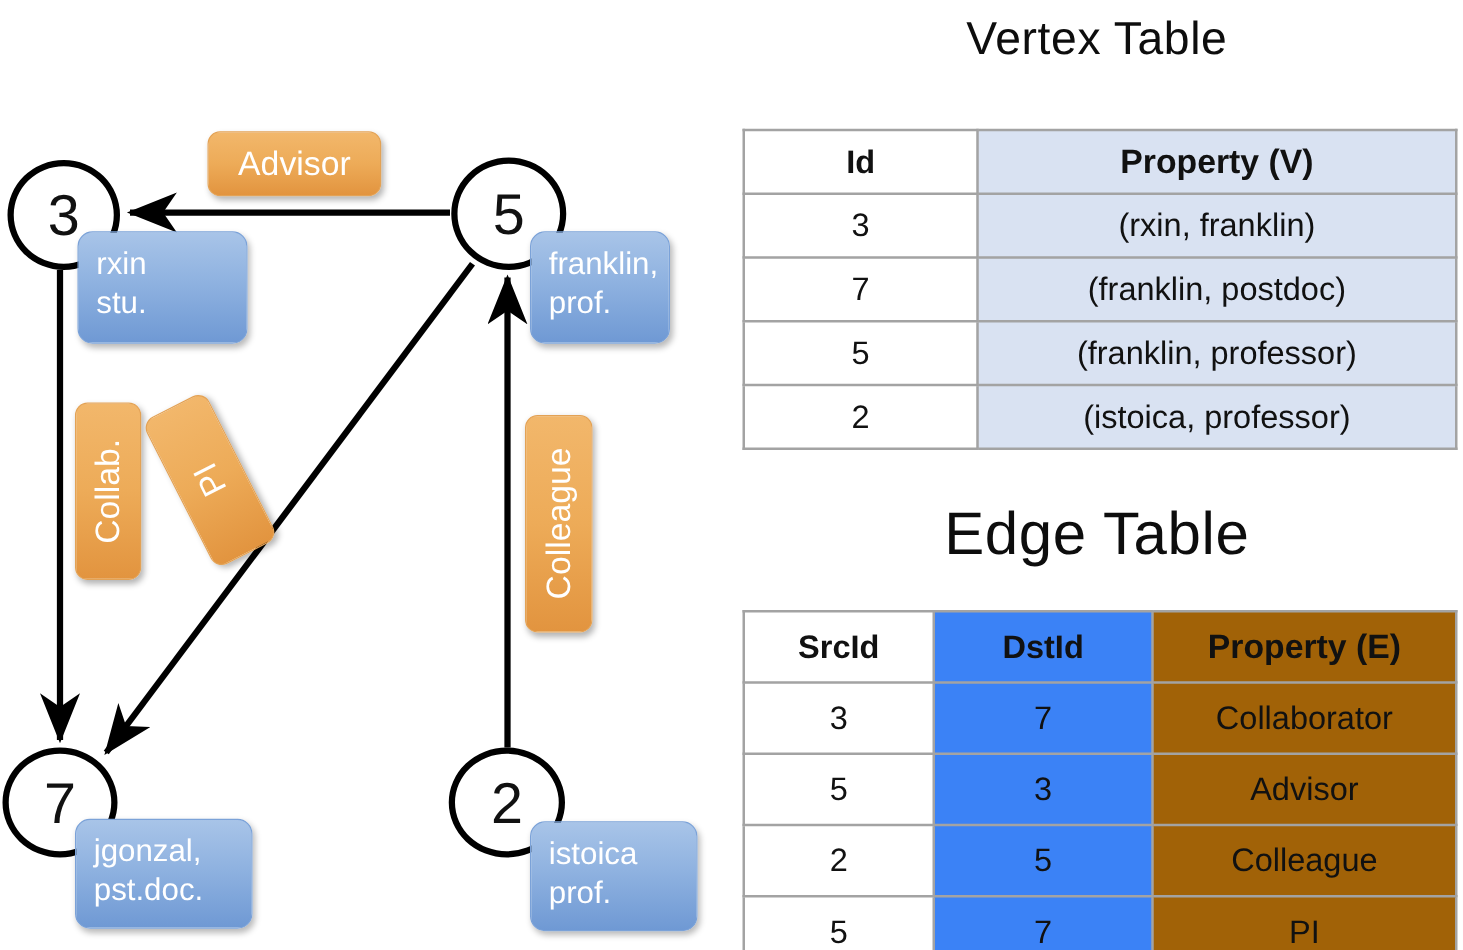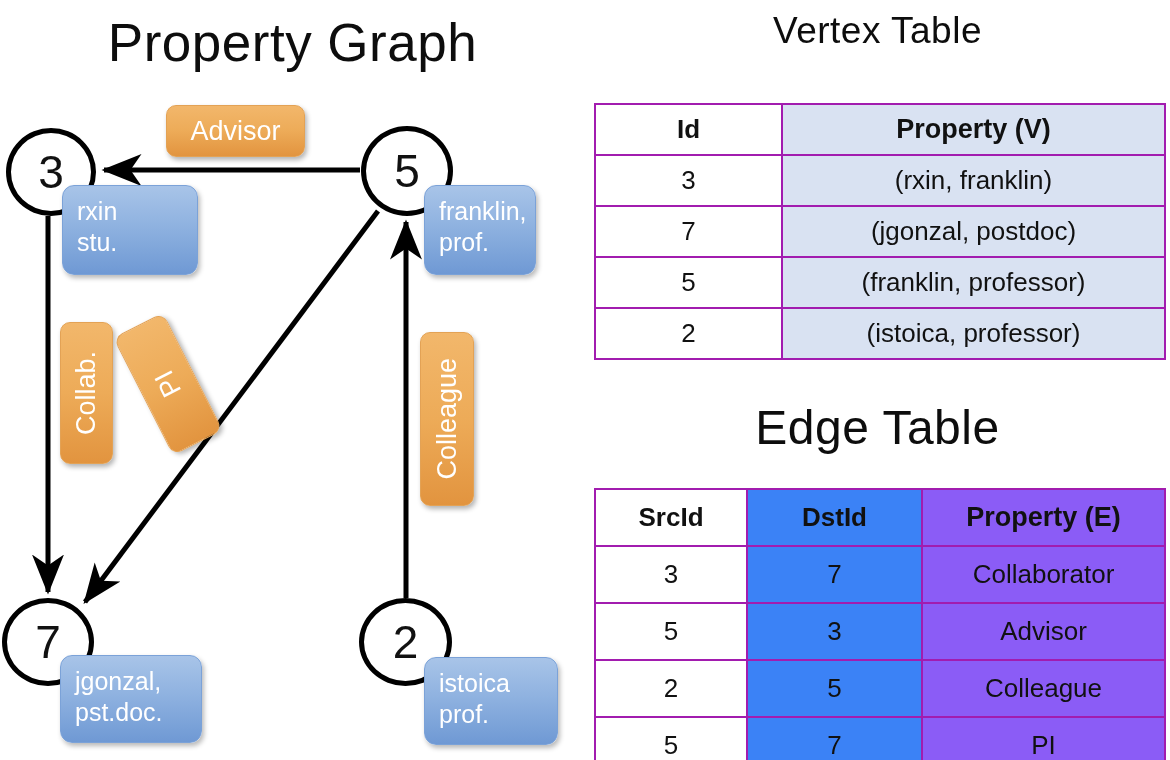--- a/index.html
+++ b/index.html
@@ -130,21 +130,21 @@
     white-space: nowrap;
   }
 
   
   .data-table {
     position: absolute;
     border-collapse: collapse;
     table-layout: fixed;
   }
   .data-table td, .data-table th {
-    border: 2px solid #a21caf;
+    border: 2px solid #a3a3a3;
     text-align: center;
     font-weight: normal;
     color: #111111;
     padding: 0;
   }
   .data-table th {
     font-weight: bold;
   }
 
   #vertex-table {
@@ -156,29 +156,28 @@
   #vertex-table .col-prop { background: #d9e2f2; }
   #vertex-table th.col-prop { font-size: 27px; }
 
   #edge-table {
     left: 594px; top: 488px;
     width: 572px;
   }
   #edge-table th, #edge-table td { font-size: 26px; height: 55px; }
   #edge-table .col-src { width: 150px; background: #ffffff; }
   #edge-table .col-dst { width: 173px; background: #3b82f6; }
-  #edge-table .col-eprop { background: #8b5cf6; margin-left: 38px; }
+  #edge-table .col-eprop { background: #a16207; margin-left: 38px; }
   #edge-table th.col-eprop { font-size: 27px; }
 </style>
 </head>
 <body>
 
 <div id="graph-panel">
 
-  <div class="slide-title" id="title-property-graph">Property Graph</div>
 
   <svg id="graph-edges" viewBox="0 0 585 760" xmlns="http://www.w3.org/2000/svg">
     <defs>
       <marker id="arrowhead" markerWidth="9" markerHeight="9" refX="7.5" refY="3.2" orient="auto" markerUnits="strokeWidth">
         <path d="M0,0 L8,3.2 L0,6.4 L2.2,3.2 Z" fill="#000000"></path>
       </marker>
     </defs>
 
     <line x1="360" y1="170" x2="104" y2="170" stroke="#000000" stroke-width="5" marker-end="url(#arrowhead)"></line>
 
@@ -242,21 +241,21 @@
       <th class="col-prop">Property (V)</th>
     </tr>
   </thead>
   <tbody>
     <tr>
       <td class="col-id">3</td>
       <td class="col-prop">(rxin, franklin)</td>
     </tr>
     <tr>
       <td class="col-id">7</td>
-      <td class="col-prop">(jgonzal, postdoc)</td>
+      <td class="col-prop">(franklin, postdoc)</td>
     </tr>
     <tr>
       <td class="col-id">5</td>
       <td class="col-prop">(franklin, professor)</td>
     </tr>
     <tr>
       <td class="col-id">2</td>
       <td class="col-prop">(istoica, professor)</td>
     </tr>
   </tbody>

